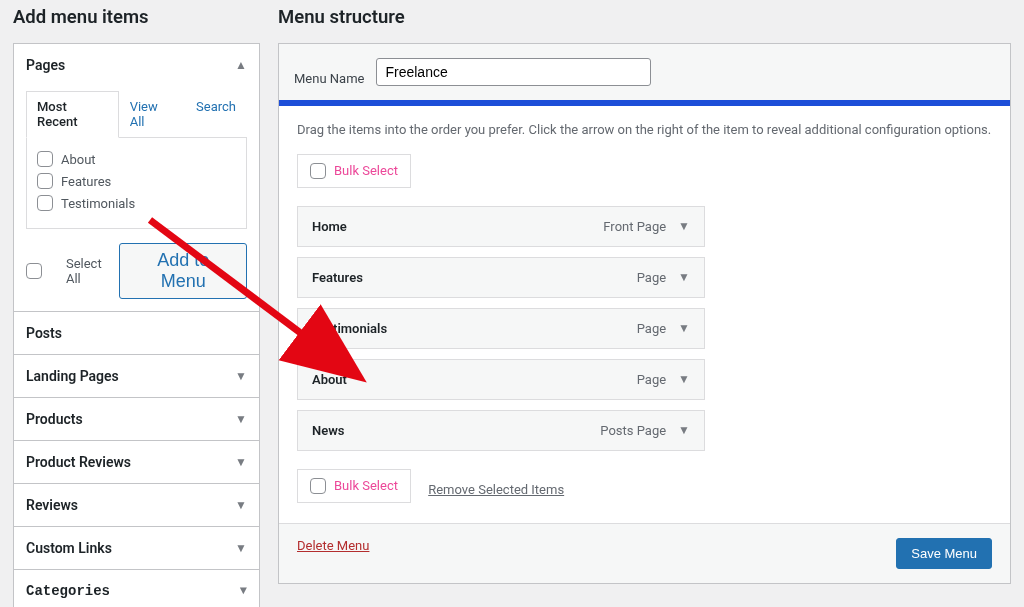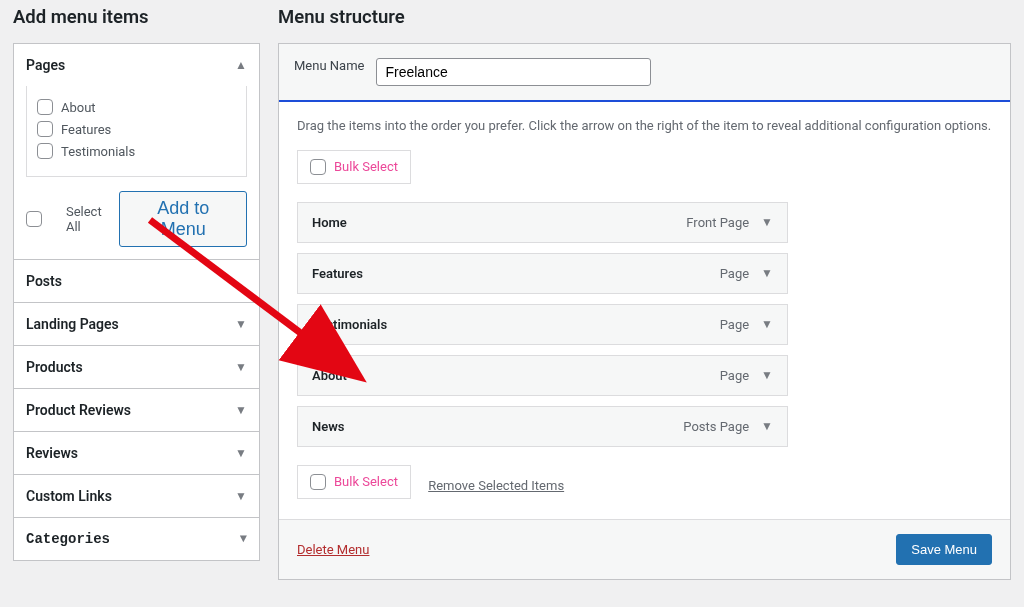--- a/index.html
+++ b/index.html
@@ -62,22 +62,22 @@
     }
     .select-all label { color: #50575e; cursor: pointer; font-size: 13px; }
     .button-secondary {
       border: 1px solid #2271b1; background: #f6f7f7; color: #2271b1;
       padding: 6px 12px; border-radius: 3px; cursor: pointer; font-size: 18px;
     }
     
     
     .menu-edit { border: 1px solid #c3c4c7; background: #fff; }
     .menu-header {
-      background: #f6f7f7; border-bottom: 2px solid #1d4ed8;
-      padding: 14px 15px; display: flex; align-items: flex-start; gap: 12px;
+      background: #f6f7f7; border-bottom: 6px solid #1d4ed8;
+      padding: 14px 15px; display: flex; align-items: flex-end; gap: 12px;
     }
     .menu-header label { font-size: 13px; color: #3c434a; }
     .menu-header input[type="text"] {
       border: 1px solid #8c8f94; padding: 5px 8px; font-size: 14px;
       border-radius: 3px; width: 275px;
     }
     .post-body { padding: 14px 18px 20px; }
     .drag-instructions { font-size: 13px; color: #646970; line-height: 1.5; margin-bottom: 14px; }
     
     .bulk-select-row {
@@ -92,29 +92,29 @@
     .bulk-select-row span { font-size: 13px; color: #ec4899; }
     .remove-link {
       color: #646970; text-decoration: underline; font-size: 13px;
       margin-left: 14px; cursor: pointer;
     }
     
     .menu-items { display: flex; flex-direction: column; gap: 10px; margin-bottom: 18px; }
     .menu-item {
       background: #f6f7f7; border: 1px solid #dcdcde;
       display: flex; align-items: center; padding: 12px 14px;
-      width: 491px; cursor: move;
+      width: 408px; cursor: move;
     }
     .menu-item-title { flex: 1; font-weight: 600; color: #1d2327; font-size: 13px; }
     .menu-item-type { color: #646970; font-size: 13px; margin-right: 12px; }
     .menu-item-toggle { color: #787c82; font-size: 12px; cursor: pointer; }
     
     .menu-footer {
       border-top: 1px solid #dcdcde; background: #f6f7f7;
-      padding: 14px 18px; display: flex; justify-content: space-between; align-items: center;
+      padding: 14px 18px; display: flex; justify-content: space-between; 
     }
     .delete-link { color: #b32d2e; text-decoration: underline; font-size: 13px; cursor: pointer; }
     .button-primary {
       background: #2271b1; color: #fff; border: 1px solid #2271b1;
       padding: 7px 14px; border-radius: 3px; cursor: pointer; font-size: 13px;
     }
     
     .arrow-annotation {
       position: absolute; left: 145px; top: 215px;
       width: 230px; height: 170px; pointer-events: none;
@@ -127,20 +127,25 @@
   <div class="left-col">
     <h3>Add menu items</h3>
     <div class="metabox-holder">
 
       <div class="postbox">
         <div class="postbox-header">
           <span>Pages</span>
           <span class="toggle-indicator">▲</span>
         </div>
         <div class="inside">
+          <div class="tabs">
+            <span class="tab-item active">Most Recent</span>
+            <span class="tab-item">View All</span>
+            <span class="tab-item">Search</span>
+          </div>
           <div class="checkbox-list">
             <div class="checkbox-row">
               <input type="checkbox" style="">
               <label>About</label>
             </div>
             <div class="checkbox-row">
               <input type="checkbox" style="">
               <label>Features</label>
             </div>
             <div class="checkbox-row">

